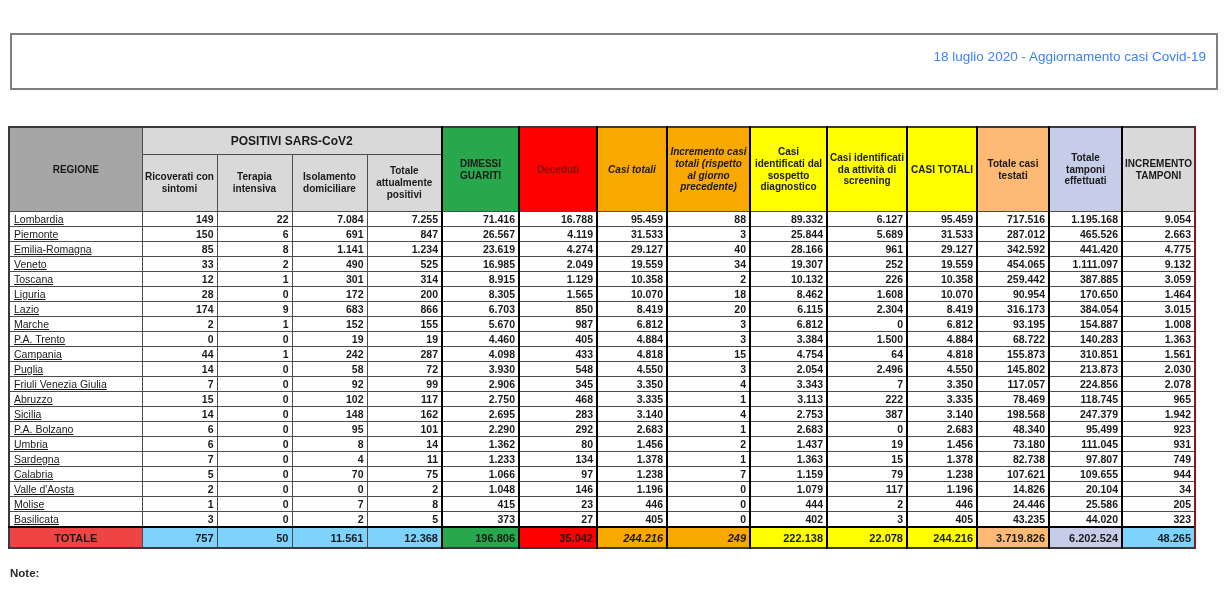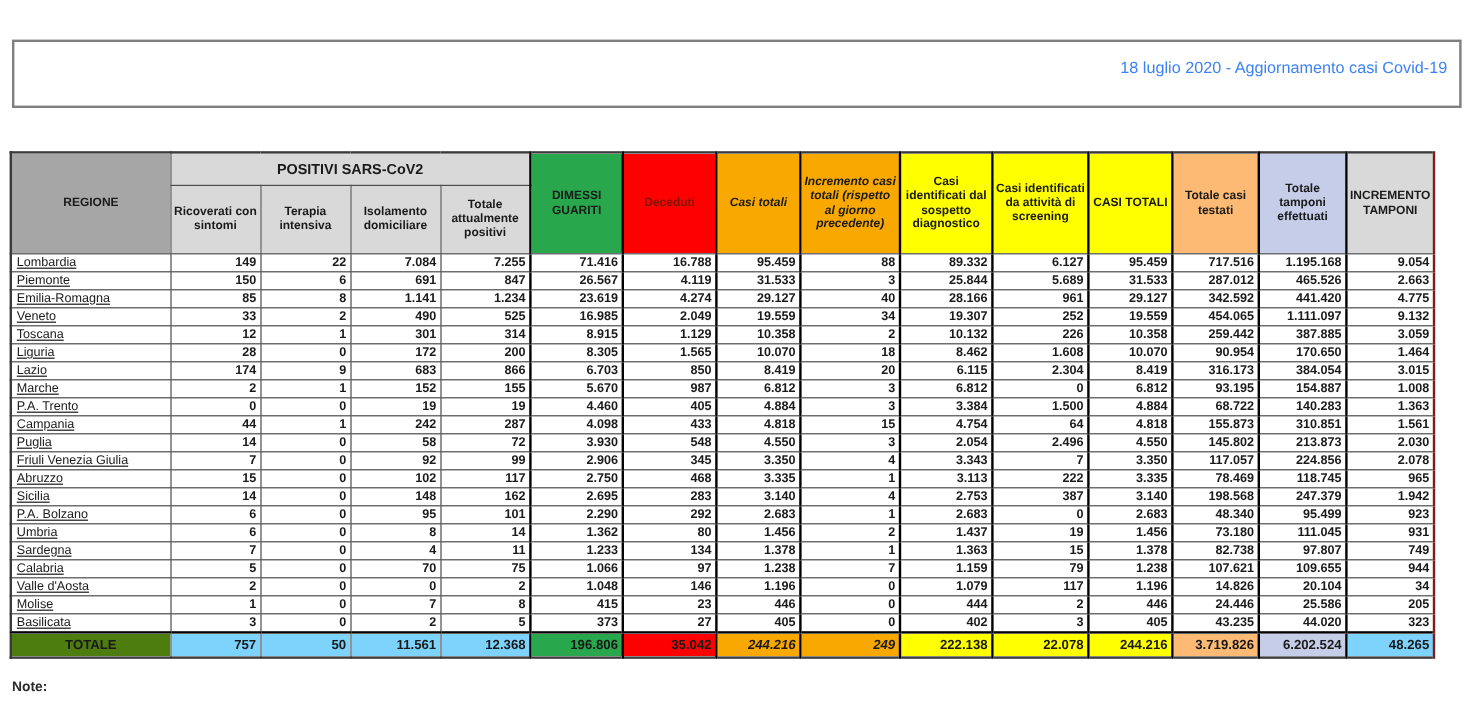--- a/index.html
+++ b/index.html
@@ -39,21 +39,21 @@
 
   .c-green{background:#28a74c;}
   .c-red{background:#fe0000;padding-left:32px;}
   .c-red-h{background:#fe0000;color:#7c1500;}
   .c-orange{background:#f9a800;font-style:italic;}
   .c-yellow{background:#ffff00;}
   .c-cyan{background:#fdba74;}
   .c-peri{background:#c6cde9;}
   .c-lgray{background:#d9d9d9;}
   .t-gray{background:#7dd3fc;}
-  .t-label{background:#4d7c0f;margin-left:42px;}
+  .t-label{background:#ef4444;margin-left:42px;}
 
   tbody td{
     height:14px;
     font-size:10.5px;
     padding:0 3px;
     text-align:right;
     font-weight:bold;
     color:#1a1a1a;
   }
   tbody td.region{

